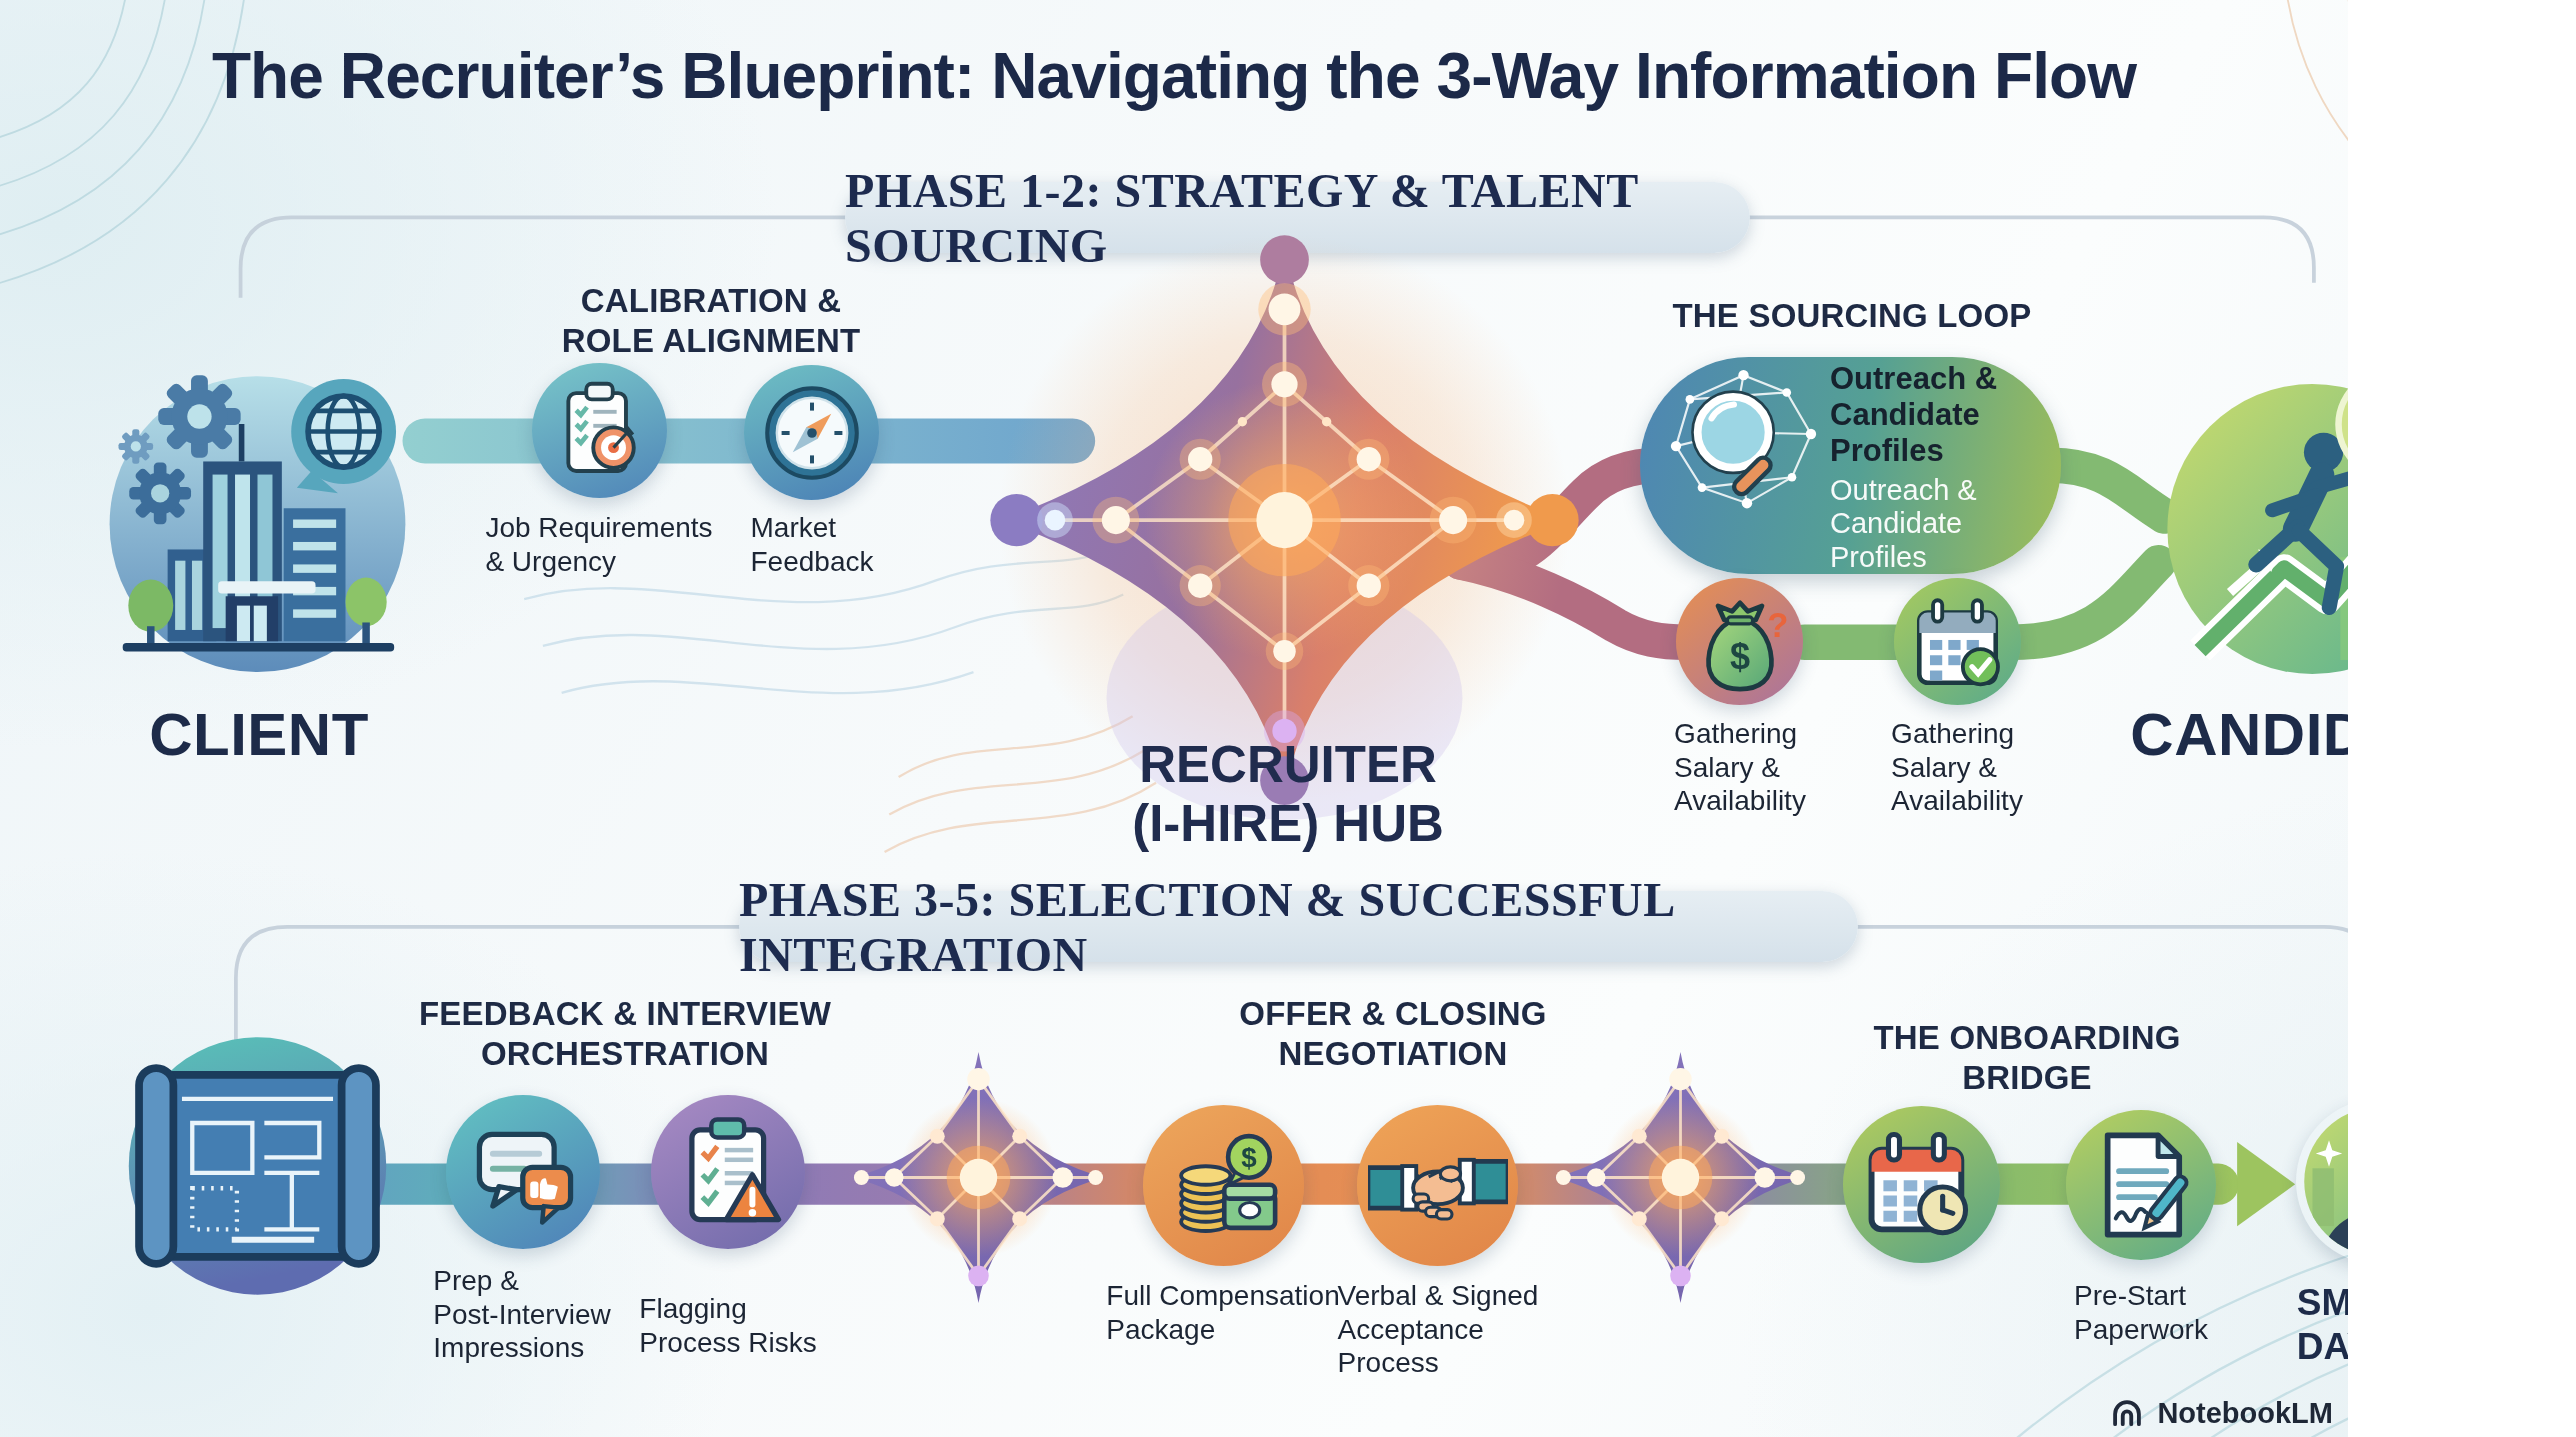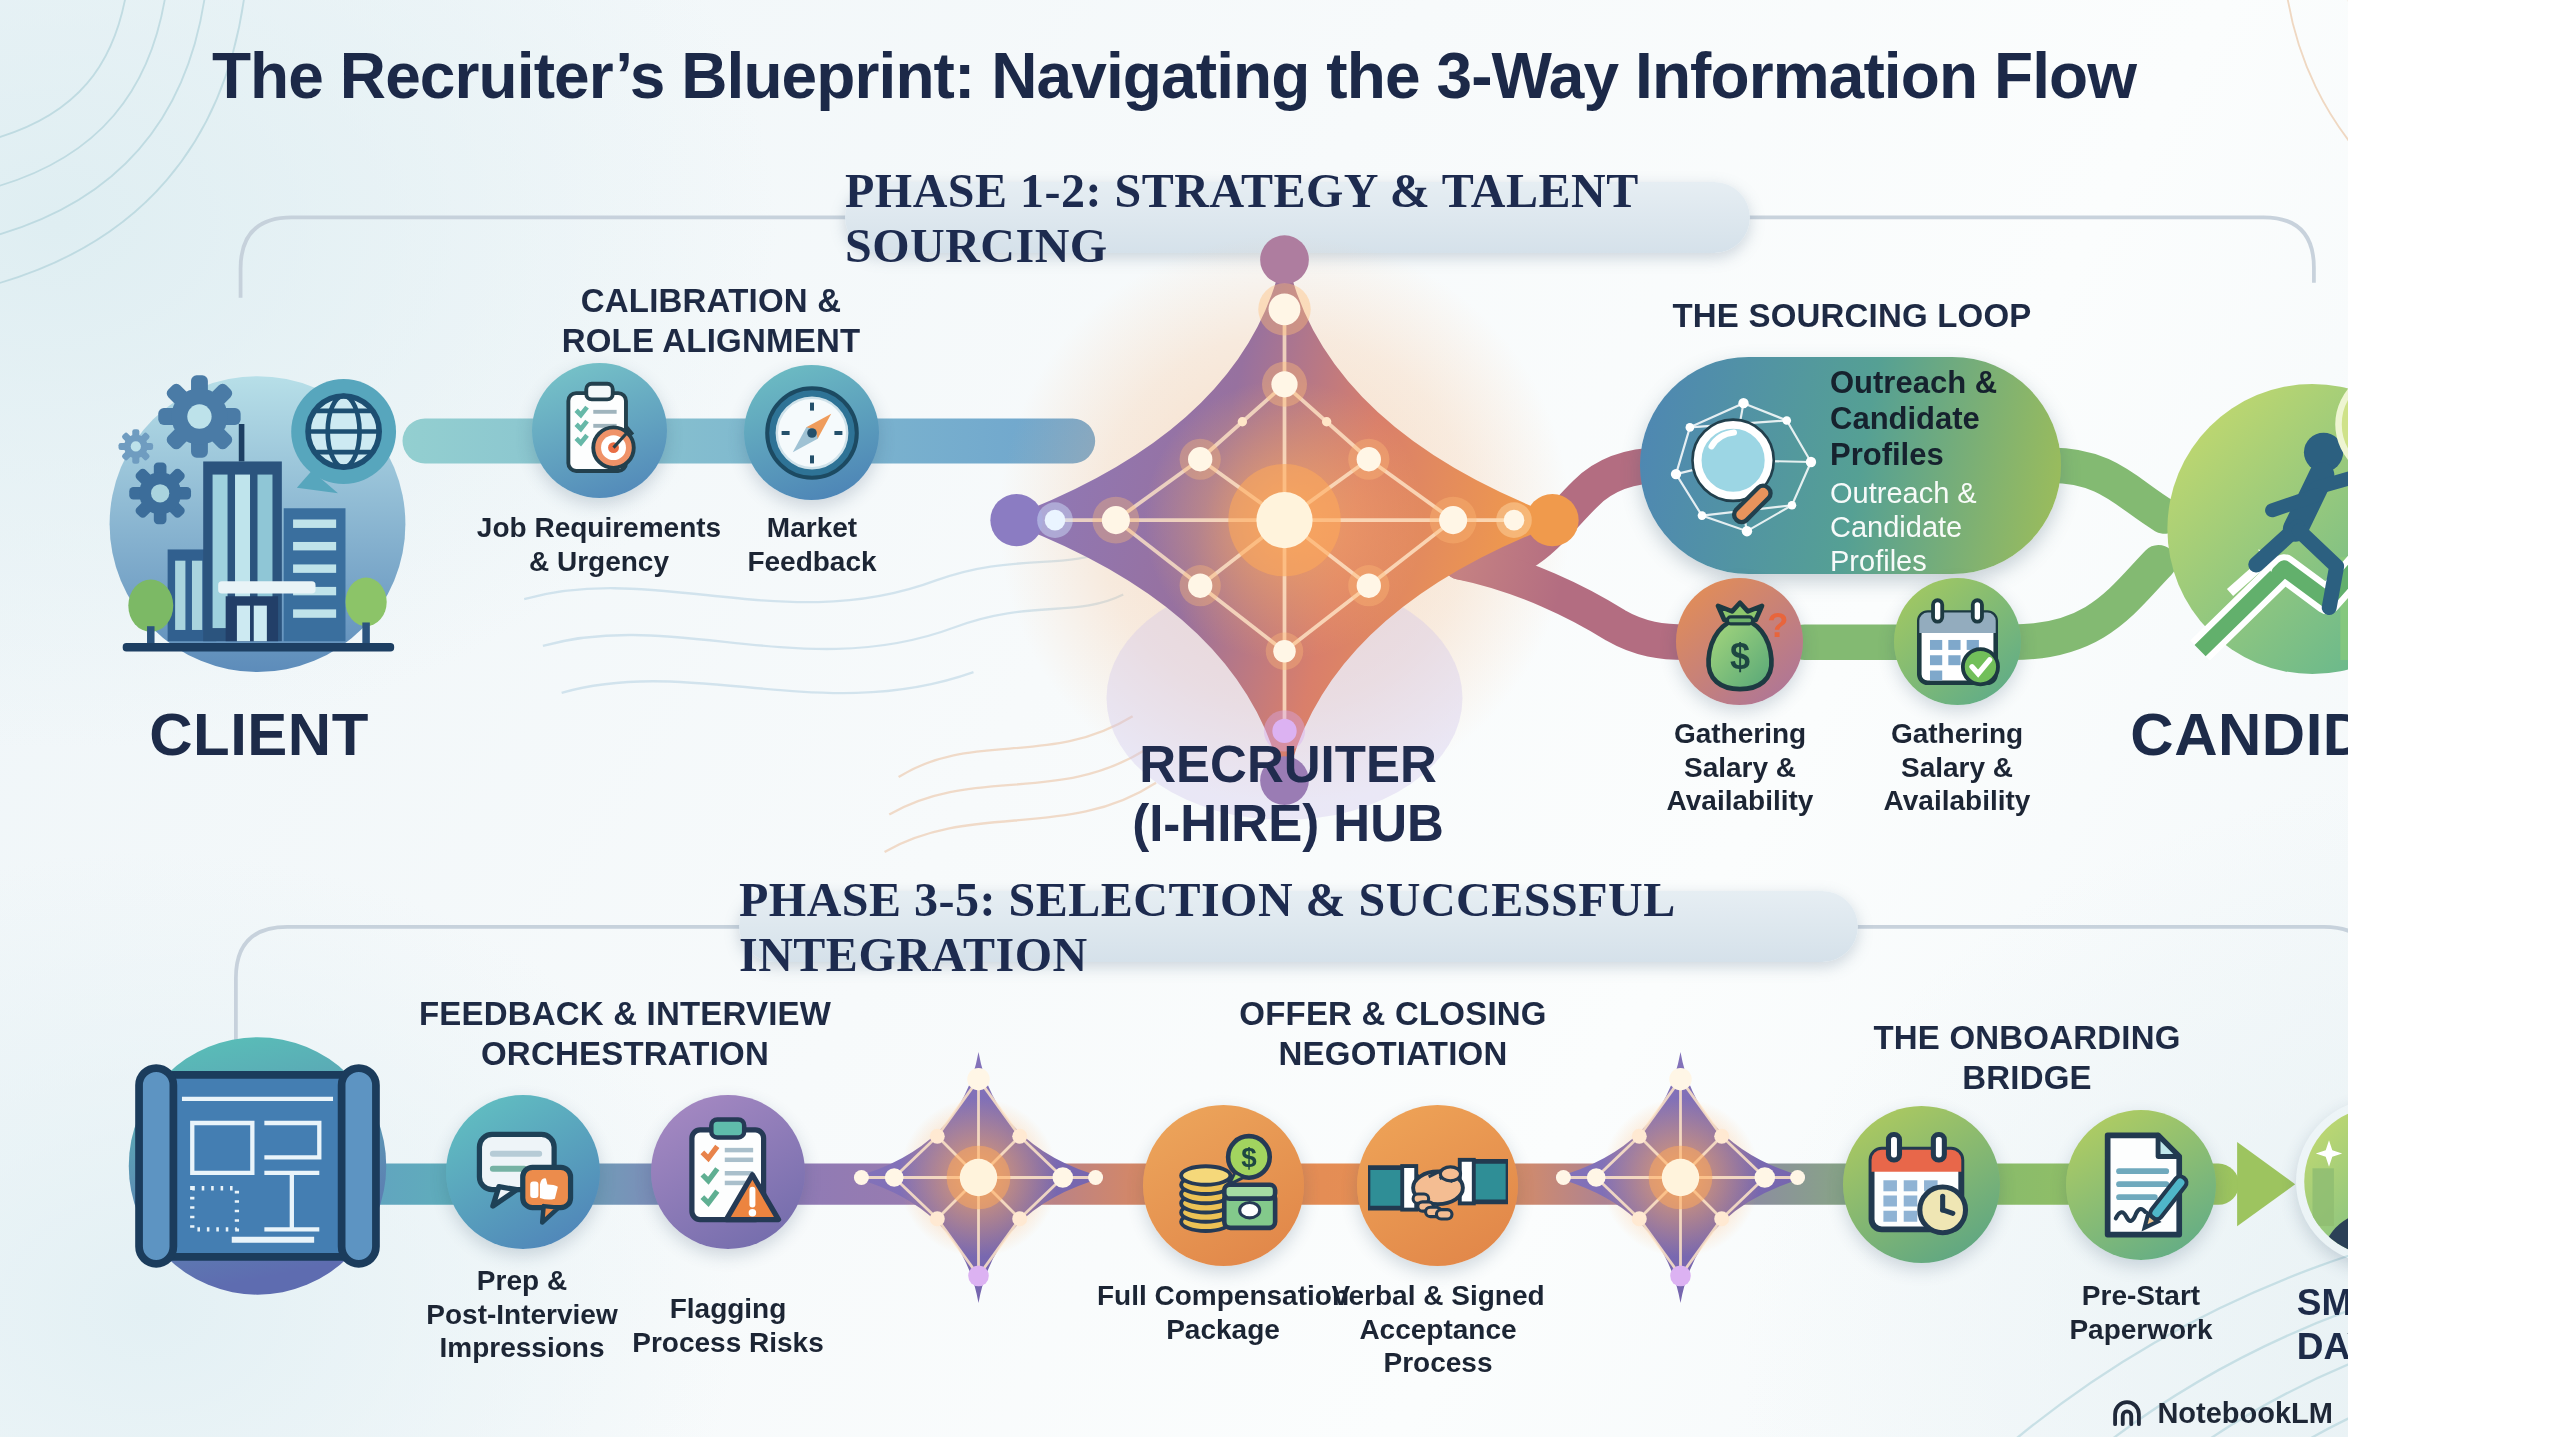--- a/index.html
+++ b/index.html
@@ -28,35 +28,35 @@
   .node{
     position:absolute;border-radius:50%;display:flex;align-items:center;justify-content:center;
     box-shadow:0 6.6px 17px rgba(40,70,100,.20);
   }
   .flat{box-shadow:none;}
   .heading{
     position:absolute;transform:translateX(-50%);text-align:center;
     font-weight:800;font-size:33px;color:#1e2a44;line-height:1.22;white-space:pre-line;letter-spacing:0.2px;
   }
   .step-label{
-    position:absolute;transform:translateX(-50%);text-align:center;
-    font-weight:700;font-size:28px;color:#1c2534;line-height:1.2;white-space:pre-line;
+    position:absolute;transform:translateX(-50%);
+    font-weight:400;font-size:28px;color:#1c2534;line-height:1.2;white-space:pre-line;
   }
   .big-label{
     position:absolute;transform:translateX(-50%);text-align:center;
     font-weight:800;font-size:60px;color:#1d2b49;white-space:pre-line;letter-spacing:0.5px;
   }
   .hub-label{
     position:absolute;transform:translateX(-50%);text-align:center;
     font-weight:800;font-size:51px;color:#202c4e;line-height:1.15;white-space:pre-line;
   }
   .pill{
     position:absolute;left:1640px;top:357px;width:421px;height:217px;border-radius:109px;
     background:linear-gradient(100deg,#4e86b4 0%,#55a094 52%,#9fbe58 100%);
-    display:flex;align-items:center;padding:12px 24px 0 17px;box-sizing:border-box;
+    display:flex;align-items:flex-start;padding:4px 24px 0 17px;box-sizing:border-box;
     box-shadow:0 7.5px 19px rgba(60,90,110,.28);
   }
   .pill-icon{width:173px;height:165px;flex:0 0 auto;}
   .pill-title{font-size:31px;font-weight:800;color:#16222e;white-space:pre-line;line-height:1.16;}
   .pill-sub{font-size:29px;font-weight:500;color:rgba(255,255,255,.95);white-space:pre-line;line-height:1.16;margin-top:4.7px;}
   .smooth-label{
     position:absolute;transform:translateX(-50%);text-align:left;
     font-weight:800;font-size:37px;color:#1d2b49;line-height:1.2;white-space:pre-line;
   }
   .watermark{

